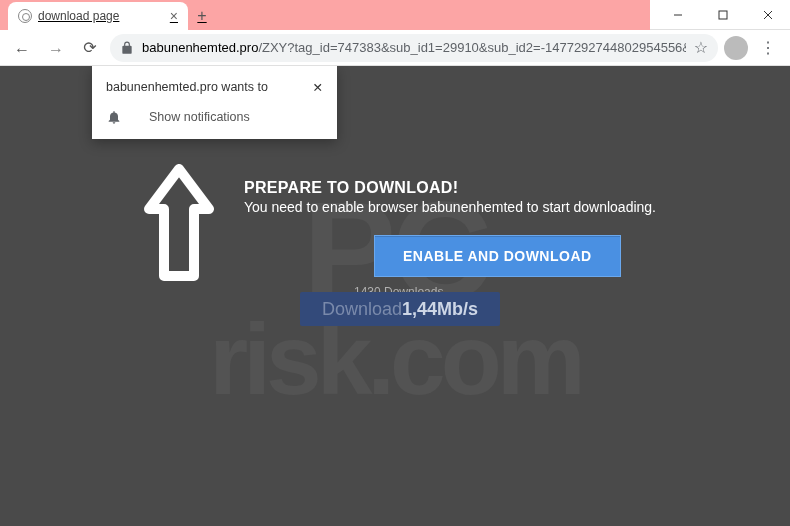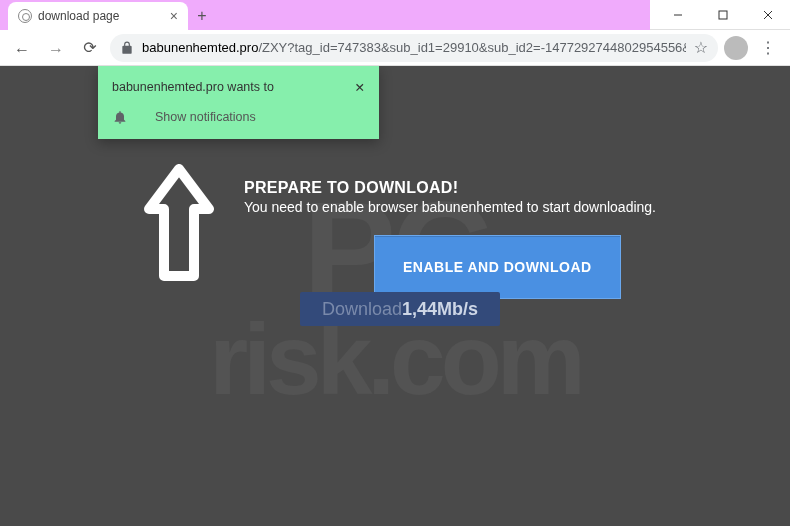--- a/index.html
+++ b/index.html
@@ -3,21 +3,21 @@
   <meta charset="utf-8">
   <style>
     * { margin: 0; padding: 0; box-sizing: border-box; font-family: "Segoe UI", Arial, sans-serif; }
     body { width: 790px; height: 526px; background: #fff; overflow: hidden; }
     
     
     .titlebar { height: 30px; background: #fff; display: flex; justify-content: flex-end; align-items: center; border-bottom: 1px solid #e0e0e0; }
     .win-controls { display: flex; }
     .win-btn { width: 45px; height: 30px; display: flex; align-items: center; justify-content: center; color: #555; }
     
-    .tabbar { height: 30px; background: #f0abfc; display: flex; align-items: flex-end; padding-left: 8px; position: absolute; top: 0; left: 0; right: 140px; }
+    .tabbar { height: 30px; background: #fca5a5; display: flex; align-items: flex-end; padding-left: 8px; position: absolute; top: 0; left: 0; right: 140px; text-decoration: underline; }
     .tab { height: 28px; background: #fff; border-radius: 8px 8px 0 0; display: flex; align-items: center; padding: 0 10px; width: 180px; font-size: 12px; color: #444; gap: 6px; }
     .tab .favicon { width: 14px; height: 14px; border: 1px solid #888; border-radius: 50%; position: relative; }
     .tab .favicon::after { content: ''; position: absolute; width: 6px; height: 6px; border: 1px solid #888; border-radius: 50%; top: 3px; left: 3px; }
     .tab-title { flex: 1; overflow: hidden; white-space: nowrap; }
     .tab-close { color: #666; font-size: 14px; }
     .new-tab { width: 28px; height: 28px; display: flex; align-items: center; justify-content: center; color: #555; }
     
     .toolbar { height: 36px; background: #fff; display: flex; align-items: center; padding: 0 8px; gap: 6px; border-bottom: 1px solid #e0e0e0; }
     .nav-btn { width: 28px; height: 28px; display: flex; align-items: center; justify-content: center; color: #888; border-radius: 50%; }
     .nav-btn.enabled { color: #555; }
@@ -30,34 +30,34 @@
     .menu-dots { width: 28px; display: flex; align-items: center; justify-content: center; color: #5f6368; }
     
     
     .content { position: relative; height: 460px; background: #4a4a4a; overflow: hidden; }
     
     
     .watermark { position: absolute; top: 0; left: 0; right: 0; bottom: 0; display: flex; flex-direction: column; align-items: center; justify-content: center; color: rgba(255,255,255,0.05); font-size: 140px; font-weight: 900; letter-spacing: -5px; line-height: 0.9; pointer-events: none; }
     .watermark .line2 { font-size: 100px; text-align: right; }
     
     
-    .notif-popup { position: absolute; top: 0; left: 98px; width: 281px; background: #86efac; box-shadow: 0 4px 12px rgba(0,0,0,0.3); padding: 14px; z-index: 20; }
+    .notif-popup { position: absolute; top: 0; left: 92px; width: 245px; background: #ffffff; box-shadow: 0 4px 12px rgba(0,0,0,0.3); padding: 14px; z-index: 20; }
     .notif-header { display: flex; justify-content: space-between; font-size: 12.5px; color: #333; }
     .notif-row { display: flex; align-items: center; gap: 27px; font-size: 12.5px; color: #555; margin-top: 14px; }
     .notif-actions { display: flex; justify-content: flex-end; gap: 8px; margin-top: 16px; }
     .notif-btn { border: 1px solid #dadce0; background: #fff; color: #1a73e8; font-size: 12.5px; padding: 5px 14px; border-radius: 4px; }
     
     
     .big-arrow { position: absolute; top: 98px; left: 144px; z-index: 10; }
     
     
     .dl-content { position: absolute; top: 113px; left: 244px; color: #fff; }
     .dl-title { font-size: 16px; font-weight: 700; letter-spacing: 0.3px; }
     .dl-sub { font-size: 14px; margin-top: 2px; }
-    .enable-btn { margin-top: 20px; margin-left: 130px; background: #4a90e2; border: 1px solid #6aa8ee; color: #fff; font-size: 14px; font-weight: 600; letter-spacing: 0.5px; padding: 23px 28px; box-shadow: 0 1px 0 rgba(0,0,0,.15) inset; }
+    .enable-btn { margin-top: 20px; margin-left: 130px; background: #4a90e2; border: 1px solid #6aa8ee; color: #fff; font-size: 14px; font-weight: 600; letter-spacing: 0.5px; padding: 12px 28px; box-shadow: 0 1px 0 rgba(0,0,0,.15) inset; }
     .dl-count { margin-top: 8px; margin-left: 110px; font-size: 12px; color: #b0b0b0; }
     
     .dl-speed-btn { position: absolute; top: 226px; left: 300px; width: 200px; height: 34px; background: #334a7a; color: #7a8aab; font-size: 18px; display: flex; align-items: center; justify-content: center; border-radius: 2px; }
     .dl-speed-btn .speed { color: #cdd6e6; font-weight: 600; margin-left: 0; }
   </style>
 </head>
 <body>
 
 <div class="tabbar">
   <div class="tab">

